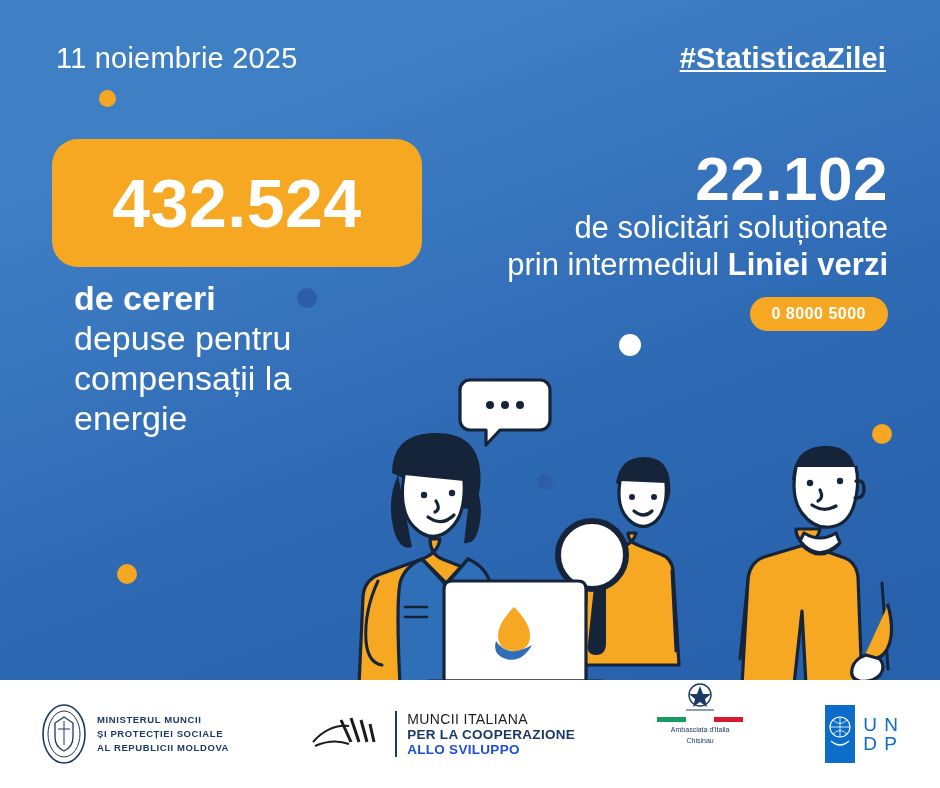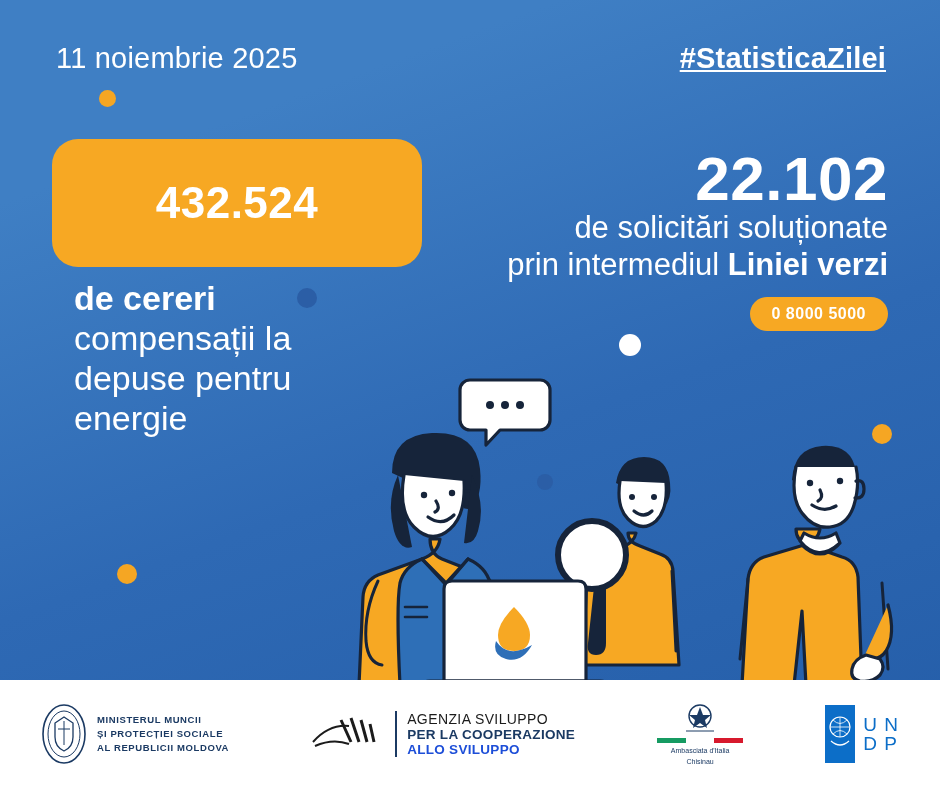--- a/index.html
+++ b/index.html
@@ -32,21 +32,21 @@
   .dot-e { left: 872px; top: 424px; width: 20px; height: 20px; background: #f5a623; }
   .dot-f { left: 117px; top: 564px; width: 20px; height: 20px; background: #f5a623; }
   
   .big-pill {
     position: absolute; left: 52px; top: 139px;
     width: 370px; height: 128px;
     background: #f7a823; border-radius: 26px;
     display: flex; align-items: center; justify-content: center;
   }
   .big-pill .num {
-    color: #ffffff; font-size: 44px; font-weight: bold; letter-spacing: .5px;
+    color: #ffffff; font-size: 68px; font-weight: bold; letter-spacing: .5px;
   }
   
   .left-caption {
     position: absolute; left: 74px; top: 278px; width: 330px;
     color: #ffffff; line-height: 1.18;
   }
   .left-caption .l1 { font-size: 34px; font-weight: bold; }
   .left-caption .l2 { font-size: 34px; font-weight: 400; }
   
   .right-block {
@@ -62,21 +62,21 @@
     background: #f7a823; color: #ffffff;
     font-size: 16px; font-weight: bold;
     padding: 8px 22px; border-radius: 20px; letter-spacing: .5px;
   }
   
   .illus { position: absolute; left: 300px; top: 355px; width: 640px; height: 330px; }
   
   .footer {
     position: absolute; left: 0; bottom: 0; width: 940px; height: 108px;
     background: #ffffff;
-    display: flex; align-items: center; justify-content: space-around;
+    display: flex; justify-content: space-around;
   }
   .logo { display: flex; align-items: center; gap: 10px; }
   .logo-text { color: #1b3a63; }
   .mm-text { font-size: 9.5px; font-weight: bold; letter-spacing: .6px; line-height: 1.5; }
   .ai-text .ai1 { font-size: 14px; font-weight: 400; letter-spacing: .4px; color: #1b1b1b; }
   .ai-text .ai2 { font-size: 13.5px; font-weight: bold; color: #1b3a63; letter-spacing: .3px; }
   .ai-text .ai3 { font-size: 13.5px; font-weight: bold; color: #1d4ed8; letter-spacing: .3px; }
   .amb-text { font-size: 7px; text-align: center; color: #1b3a63; line-height: 1.5; }
   .undp-text { font-size: 19px; font-weight: 400; color: #0c6ec8; line-height: 1.02; letter-spacing: 1px; }
 </style>
@@ -94,22 +94,22 @@
   <div class="dot dot-d"></div>
   <div class="dot dot-e"></div>
   <div class="dot dot-f"></div>
 
   <div class="big-pill">
     <span class="num">432.524</span>
   </div>
 
   <div class="left-caption">
     <div class="l1">de cereri</div>
+    <div class="l2"> depuse pentru</div>
     <div class="l2">compensații la</div>
-    <div class="l2"> depuse pentru</div>
     <div class="l2">energie</div>
   </div>
 
   <div class="right-block">
     <div class="big-num">22.102</div>
     <div class="r1">de solicitări soluționate</div>
     <div class="r2">
       <span>prin intermediul </span><b>Liniei verzi</b>
     </div>
     <div class="phone-pill">0 8000 5000</div>
@@ -209,21 +209,21 @@
       </div>
     </div>
 
     <div class="logo">
       <svg width="74" height="44" viewBox="0 0 74 44">
         <path d="M2 30 q16 -18 36 -16" fill="none" stroke="#1b1b1b" stroke-width="2"></path>
         <path d="M30 8 l10 22 M40 6 l8 24 M50 8 l6 22 M59 12 l4 18" stroke="#1b1b1b" stroke-width="3" fill="none"></path>
         <path d="M4 34 q18 -8 34 -2" fill="none" stroke="#1b1b1b" stroke-width="2"></path>
       </svg>
       <div style="border-left:2px solid #1b3a63; padding-left:10px;" class="ai-text">
-        <div class="ai1">AGENZIA SVILUPPO</div>
+        <div class="ai1">MUNCII ITALIANA</div>
         <div class="ai2">PER LA COOPERAZIONE</div>
         <div class="ai3">ALLO SVILUPPO</div>
       </div>
     </div>
 
     <div class="logo" style="flex-direction:column; gap:3px;">
       <svg width="40" height="34" viewBox="0 0 40 34">
         <circle cx="20" cy="15" r="11" fill="none" stroke="#1b3a63" stroke-width="1.4"></circle>
         <path d="M20 6 l3 8 h8 l-6 5 2 8 -7 -5 -7 5 2 -8 -6 -5 h8 z" fill="#1b3a63"></path>
         <path d="M6 30 h28" stroke="#1b3a63" stroke-width="1"></path>

